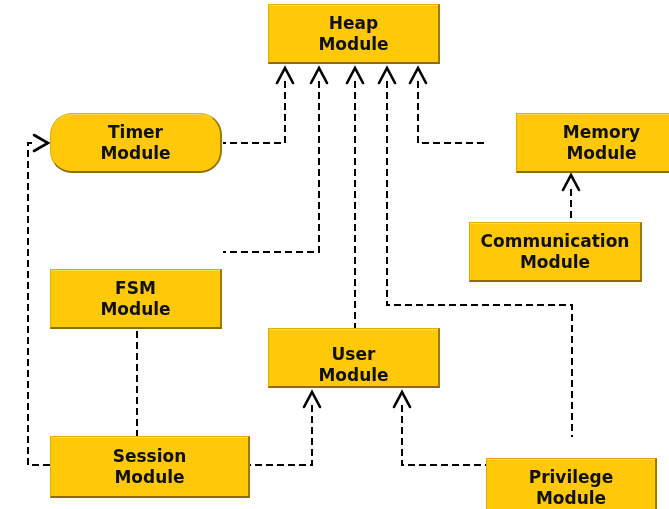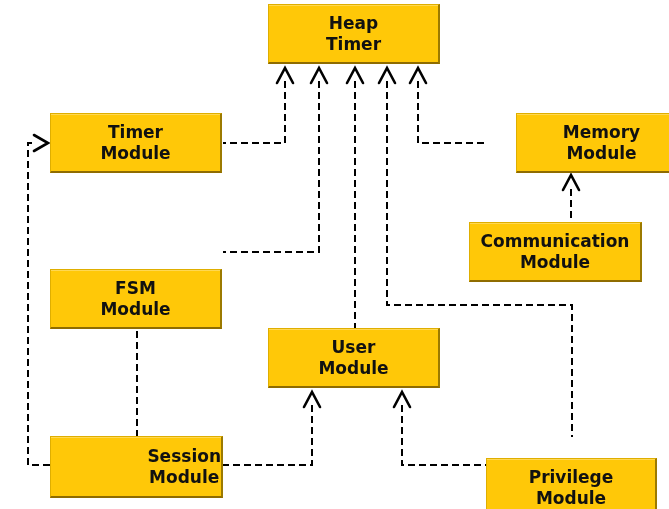--- a/index.html
+++ b/index.html
@@ -44,26 +44,26 @@
   }
   .node-label {
     font-weight: bold;
     font-size: 17px;
     line-height: 21px;
     color: #111111;
     white-space: pre-line;
     letter-spacing: 0px;
   }
   #node-heap      { left: 268px; top: 4px;   }
-  #node-timer     { left: 50px;  top: 113px; }
+  #node-timer     { left: 50px;  top: 113px; border-radius: 22px; }
   #node-memory    { left: 485px; top: 113px; margin-left: 31px; }
   #node-fsm       { left: 50px;  top: 222px; margin-top: 47px; }
   #node-comm      { left: 469px; top: 222px; width: 173px; }
-  #node-user      { left: 268px; top: 328px; }
-  #node-session   { left: 50px;  top: 436px; width: 173px; height: 62px; justify-content: flex-end; }
+  #node-user      { left: 268px; top: 328px; align-items: flex-end; }
+  #node-session   { left: 50px;  top: 436px; width: 200px; height: 62px; }
   #node-privilege { left: 486px; top: 458px; width: 171px; height: 61px; }
   .watermark {
     position: absolute;
     right: 8px;
     bottom: 8px;
     font-size: 18px;
     color: rgba(232,232,232,0.92);
     text-shadow: 0 0 1px rgba(150,150,150,0.35);
     z-index: 5;
     pointer-events: none;
@@ -122,21 +122,21 @@
     </g>
 
     <g>
       <path class="edge-line" d="M402,405 L402,465 L486,465" stroke="#000000"></path>
       <path class="edge-head" d="M394,407 L402,392 L410,407" stroke="#000000"></path>
     </g>
   </svg>
 
   <div class="node" id="node-heap">
     <span class="node-label">Heap
-Timer</span>
+Module</span>
   </div>
 
   <div class="node" id="node-timer">
     <span class="node-label">Timer
 Module</span>
   </div>
 
   <div class="node" id="node-memory">
     <span class="node-label">Memory
 Module</span>

